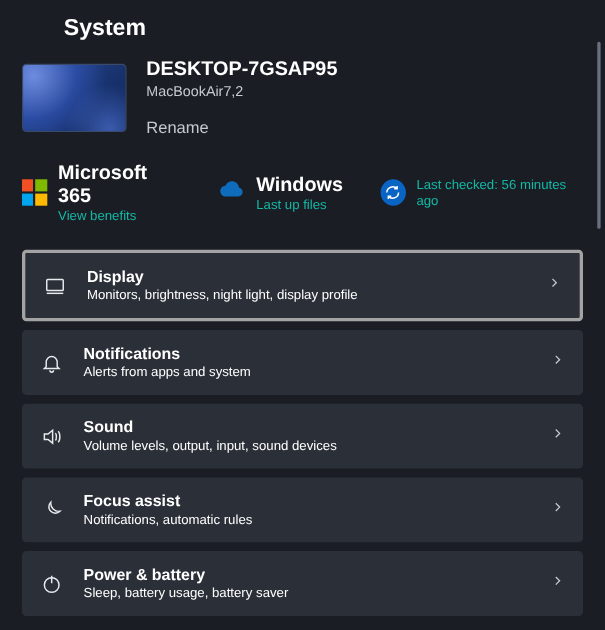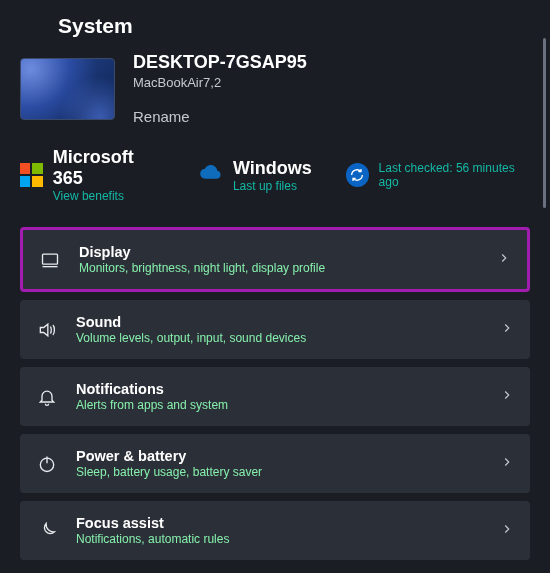--- a/index.html
+++ b/index.html
@@ -115,21 +115,21 @@
     .setting-item {
       display: flex;
       align-items: center;
       background: #2b3038;
       border-radius: 4px;
       padding: 14px 16px;
       gap: 18px;
       cursor: pointer;
     }
     .setting-item.highlighted {
-      border: 3px solid #a21caf;
+      border: 3px solid #a3a3a3;
     }
     .setting-item .item-icon {
       width: 22px;
       display: flex;
       align-items: center;
       justify-content: center;
       flex-shrink: 0;
     }
     .setting-item .item-icon svg {
       width: 20px; height: 20px;
@@ -137,21 +137,21 @@
       fill: none;
       stroke-width: 1.6;
     }
     .setting-item .item-text { flex: 1; }
     .setting-item .item-title {
       font-size: 14.5px;
       font-weight: 600;
     }
     .setting-item .item-sub {
       font-size: 12px;
-      color: #86efac;
+      color: #ffffff;
       margin-top: 1px;
     }
     .chevron svg {
       width: 14px; height: 14px;
       stroke: #c5c9d0; fill: none; stroke-width: 2;
     }
     .scrollbar {
       position: absolute;
       right: 4px;
       top: 38px;
@@ -231,46 +231,63 @@
       <div class="chevron">
         <svg viewBox="0 0 24 24">
             <polyline points="9 6 15 12 9 18"></polyline>
           </svg>
       </div>
     </div>
 
     <div class="setting-item">
       <div class="item-icon">
         <svg viewBox="0 0 24 24">
+            <path d="M6 16V11a6 6 0 1 1 12 0v5l2 2H4l2-2z"></path>
+            <path d="M10 20a2 2 0 0 0 4 0"></path>
+          </svg>
+      </div>
+      <div class="item-text">
+        <div class="item-title">Notifications</div>
+        <div class="item-sub">Alerts from apps and system</div>
+      </div>
+      <div class="chevron">
+        <svg viewBox="0 0 24 24">
+            <polyline points="9 6 15 12 9 18"></polyline>
+          </svg>
+      </div>
+    </div>
+
+    <div class="setting-item">
+      <div class="item-icon">
+        <svg viewBox="0 0 24 24">
             <path d="M4 9v6h4l5 4V5L8 9H4z"></path>
             <path d="M16 8c1.5 1 1.5 7 0 8"></path>
             <path d="M19 6c2.5 2 2.5 10 0 12"></path>
           </svg>
       </div>
       <div class="item-text">
         <div class="item-title">Sound</div>
         <div class="item-sub">Volume levels, output, input, sound devices</div>
       </div>
       <div class="chevron">
         <svg viewBox="0 0 24 24">
             <polyline points="9 6 15 12 9 18"></polyline>
           </svg>
       </div>
     </div>
 
     <div class="setting-item">
       <div class="item-icon">
         <svg viewBox="0 0 24 24">
-            <path d="M6 16V11a6 6 0 1 1 12 0v5l2 2H4l2-2z"></path>
-            <path d="M10 20a2 2 0 0 0 4 0"></path>
-          </svg>
-      </div>
-      <div class="item-text">
-        <div class="item-title">Notifications</div>
-        <div class="item-sub">Alerts from apps and system</div>
+            <path d="M21 13A9 9 0 0 1 11 3a7 7 0 1 0 10 10z"></path>
+          </svg>
+      </div>
+      <div class="item-text">
+        <div class="item-title">Focus assist</div>
+        <div class="item-sub">Notifications, automatic rules</div>
       </div>
       <div class="chevron">
         <svg viewBox="0 0 24 24">
             <polyline points="9 6 15 12 9 18"></polyline>
           </svg>
       </div>
     </div>
 
     <div class="setting-item">
       <div class="item-icon">
@@ -283,33 +300,16 @@
         <div class="item-title">Power &amp; battery</div>
         <div class="item-sub">Sleep, battery usage, battery saver</div>
       </div>
       <div class="chevron">
         <svg viewBox="0 0 24 24">
             <polyline points="9 6 15 12 9 18"></polyline>
           </svg>
       </div>
     </div>
 
-    <div class="setting-item">
-      <div class="item-icon">
-        <svg viewBox="0 0 24 24">
-            <path d="M21 13A9 9 0 0 1 11 3a7 7 0 1 0 10 10z"></path>
-          </svg>
-      </div>
-      <div class="item-text">
-        <div class="item-title">Focus assist</div>
-        <div class="item-sub">Notifications, automatic rules</div>
-      </div>
-      <div class="chevron">
-        <svg viewBox="0 0 24 24">
-            <polyline points="9 6 15 12 9 18"></polyline>
-          </svg>
-      </div>
-    </div>
-
   </div>
 </div>
 
 <div class="scrollbar"></div>
 
 </body></html>

